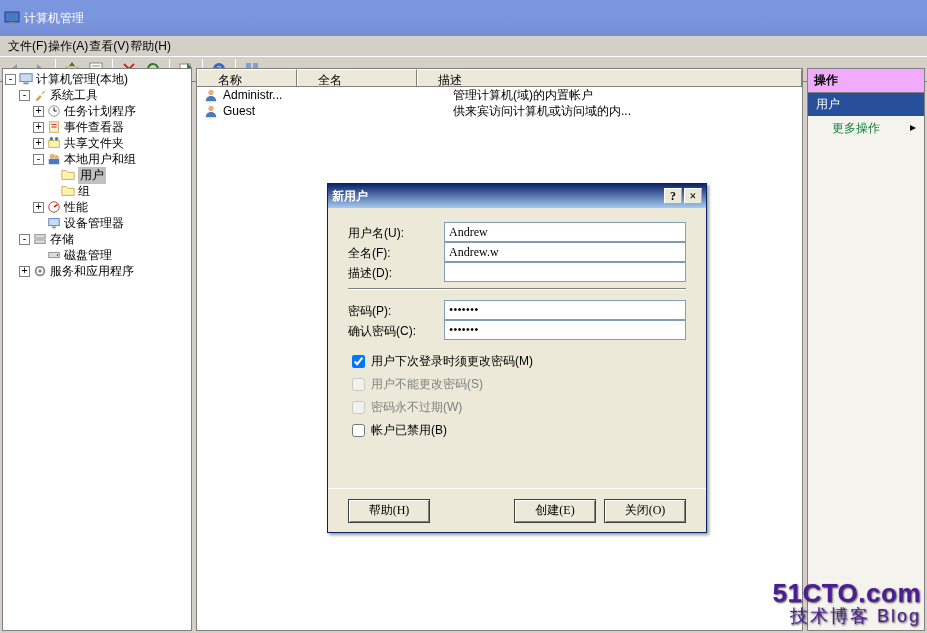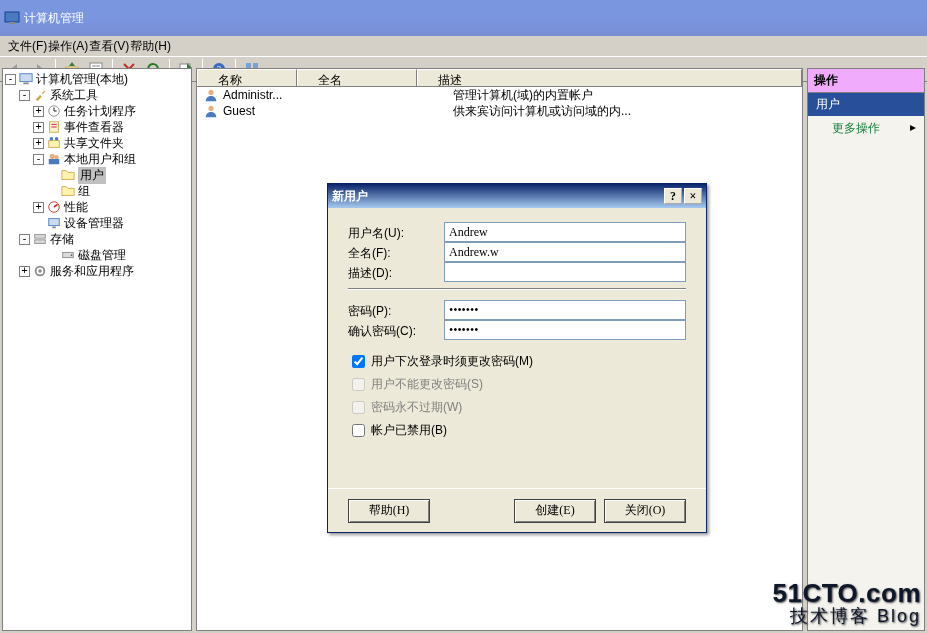--- a/index.html
+++ b/index.html
@@ -61,21 +61,21 @@
   hr.sep      { border:none; border-top:1px solid #808080; border-bottom:1px solid #fff; margin:6px 0 10px 0; }
   .chk        { display:flex; align-items:center; margin:4px 0 4px 0; }
   .chk input  { margin-right:6px; }
   .chk.disabled { color:#808080; }
   .dlg-buttons{ height:44px; display:flex; align-items:center; justify-content:flex-end; gap:8px; padding:0 20px;
                 border-top:1px solid #fff; }
   button.win  { width:82px; height:24px; background:#ece9d8; border:1px solid #404040; box-shadow:inset 1px 1px #fff, inset -1px -1px #808080; font:12px Tahoma; }
   button.win.left { margin-right:auto; }
 
   
-  .watermark  { position:absolute; right:6px; bottom:6px; color:#0f172a; font-family:Arial,sans-serif; text-align:right; line-height:1.1; pointer-events:none; text-shadow:1px 1px 2px #444;}
+  .watermark  { position:absolute; right:6px; bottom:6px; color:#4c1d95; font-family:Arial,sans-serif; text-align:right; line-height:1.1; pointer-events:none; text-shadow:1px 1px 2px #444;}
   .watermark .big{ font-size:26px; font-weight:bold; letter-spacing:0.5px; }
   .watermark .small{ font-size:18px; letter-spacing:2px; }
 </style>
 </head>
 <body>
 
 <div class="mmc-window">
 
   <div class="titlebar">
     <span class="titleicon">
@@ -265,21 +265,21 @@
         <div class="tn" style="padding-left:16px">
             <span class="tog">-</span>
             <span class="ico">
               <svg viewBox="0 0 16 16">
                 <rect x="2" y="3" width="12" height="4" fill="#dcdcdc" stroke="#888"></rect>
                 <rect x="2" y="9" width="12" height="4" fill="#dcdcdc" stroke="#888"></rect>
               </svg>
             </span>
             <span class="lbl">存储</span>
           </div>
-        <div class="tn" style="padding-left:44px">
+        <div class="tn" style="padding-left:30px">
             <span class="tog blank"></span>
             <span class="ico">
               <svg viewBox="0 0 16 16">
                 <rect x="2" y="5" width="12" height="6" fill="#dcdcdc" stroke="#888"></rect>
                 <circle cx="12" cy="8" r="1" fill="#2a7a2a"></circle>
               </svg>
             </span>
             <span class="lbl">磁盘管理</span>
           </div>
         <div class="tn" style="padding-left:16px">

